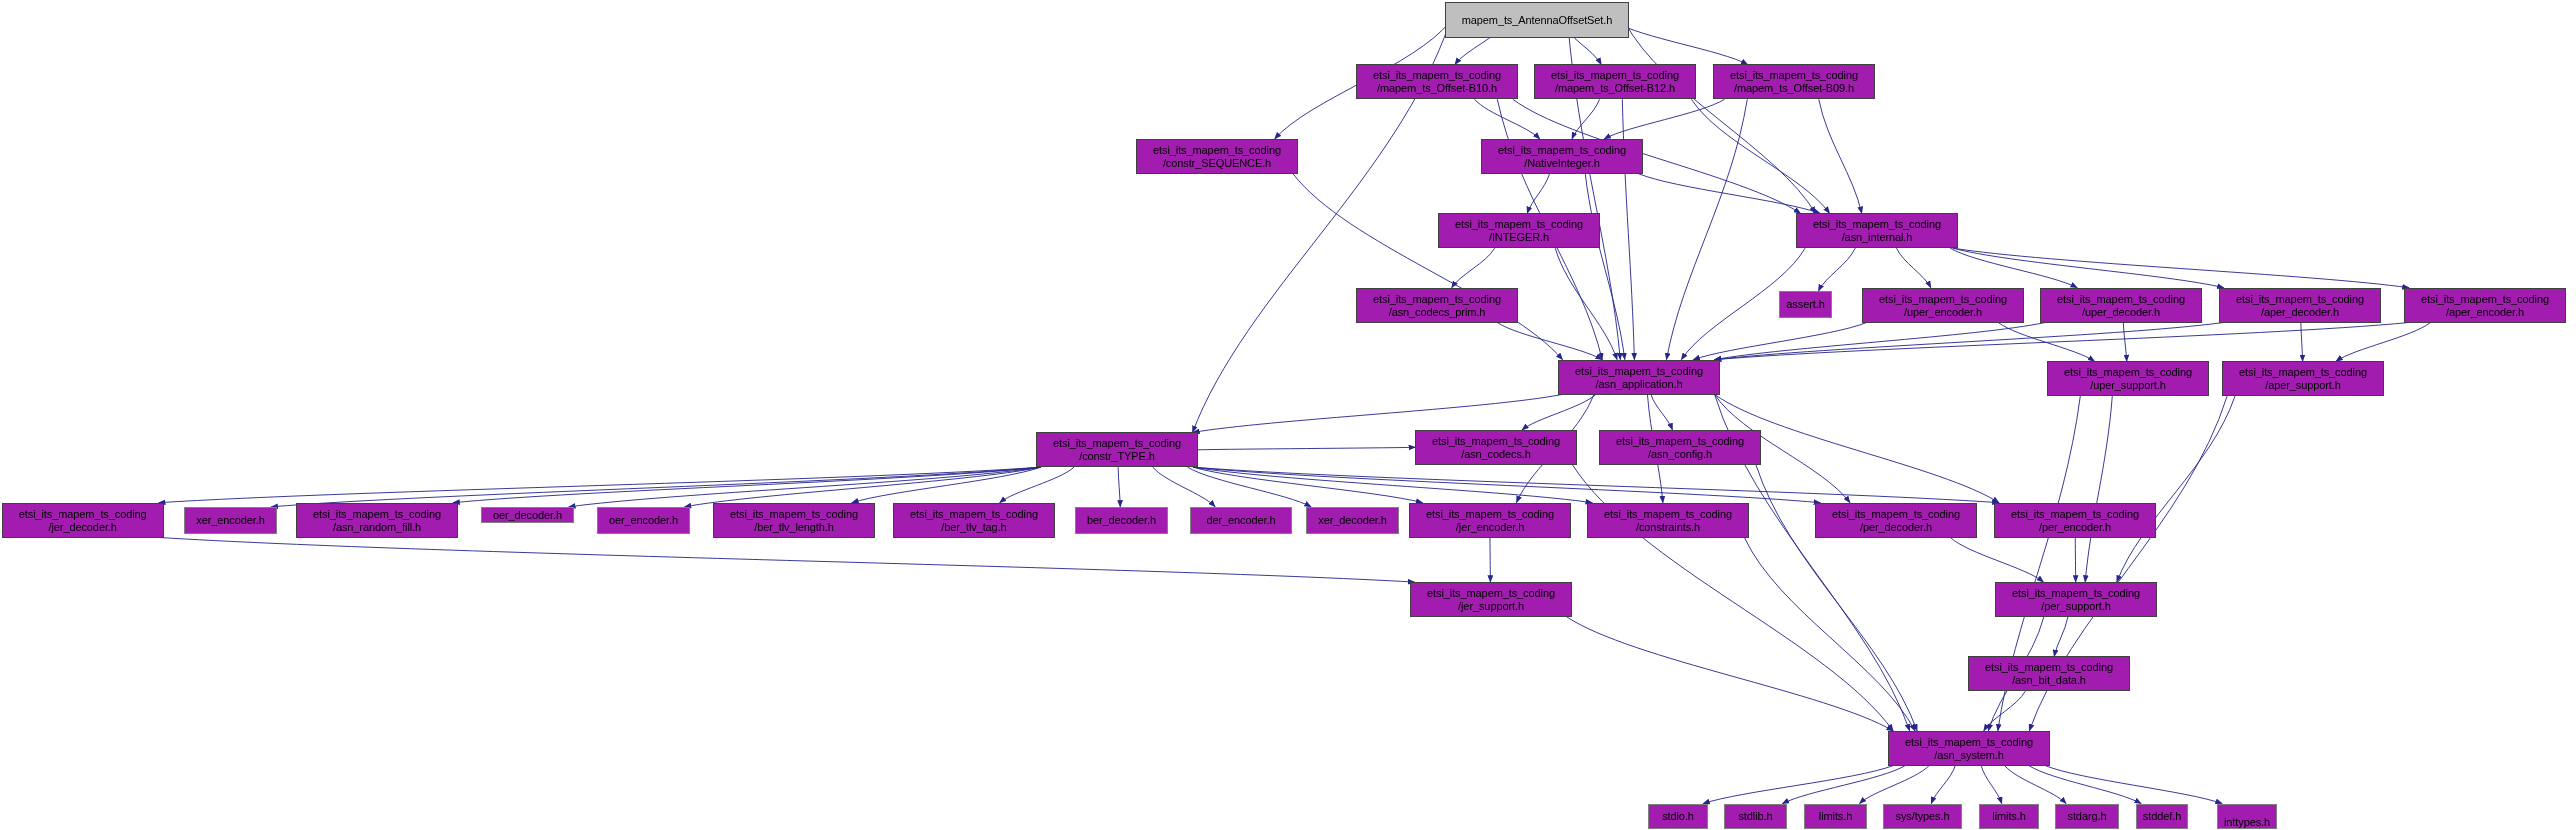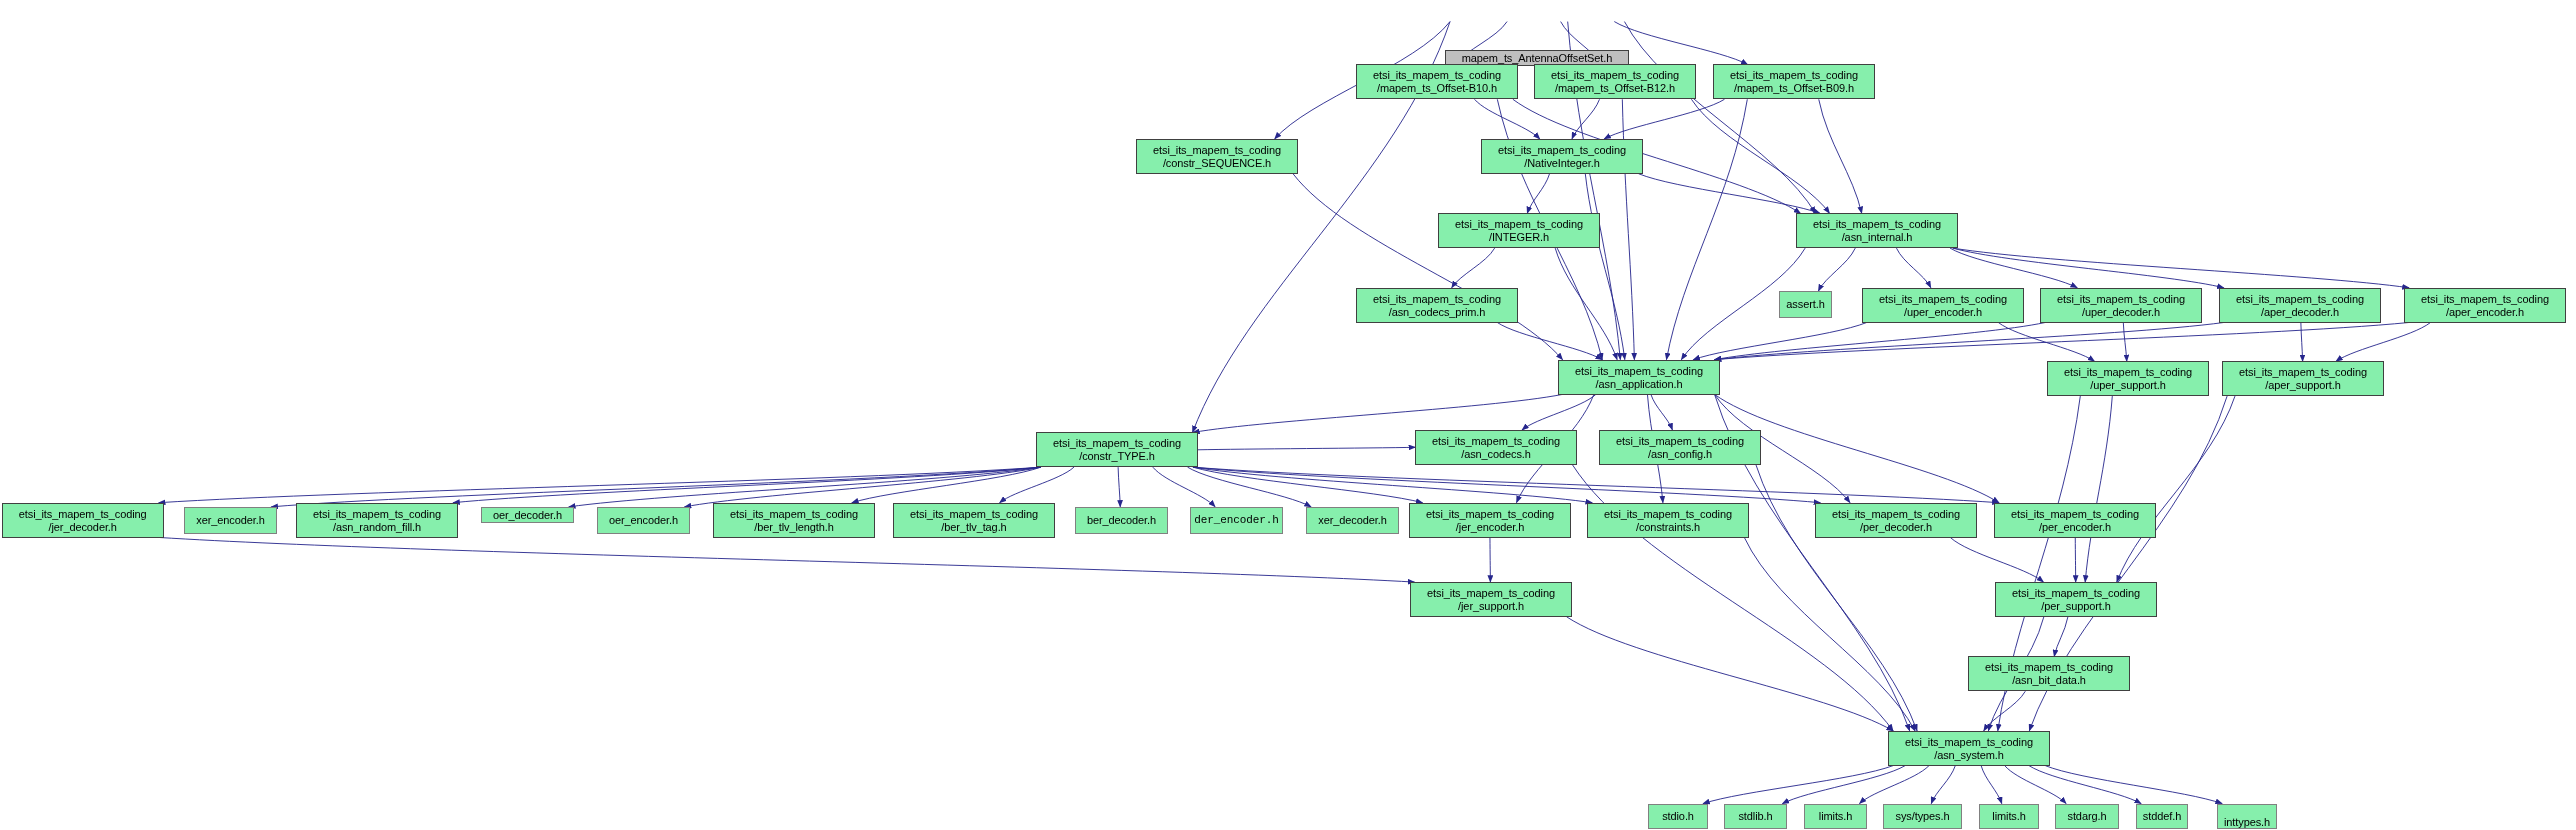--- a/index.html
+++ b/index.html
@@ -7,21 +7,21 @@
   #graph{position:relative;width:2576px;height:831px;overflow:hidden;background:#fff;}
   #edges{position:absolute;left:0;top:0;width:2576px;height:831px;pointer-events:none;}
   .node{
     position:absolute;
     box-sizing:border-box;
     display:flex;
     flex-direction:column;
     align-items:center;
     justify-content:center;
     text-align:center;
-    background:#86efac;
+    background:#a21caf;
     border:0.8px solid #808080;
     color:#000000;
     font-size:11px;
     line-height:1.12;
     white-space:nowrap;
     letter-spacing:-0.1px;
   }
   .node.strong{border:0.8px solid #404040;}
   .node.root{background:#bfbfbf;border:0.8px solid #404040;}
   .node .l1,.node .l2{display:block;}
@@ -114,21 +114,21 @@
       <path d="M2290.0,926.0 C2243.4,943.5 2106.6,956.4 2060.0,972.0" fill="none" stroke="#26268c" stroke-width="1.1" marker-end="url(#ah)"></path>
       <path d="M2304.6,926.0 C2274.5,943.5 2186.1,956.4 2156.0,972.0" fill="none" stroke="#26268c" stroke-width="1.1" marker-end="url(#ah)"></path>
       <path d="M2333.4,926.0 C2316.3,943.5 2266.2,956.4 2249.2,972.0" fill="none" stroke="#26268c" stroke-width="1.1" marker-end="url(#ah)"></path>
       <path d="M2365.2,926.0 C2359.3,943.5 2342.0,956.4 2336.1,972.0" fill="none" stroke="#26268c" stroke-width="1.1" marker-end="url(#ah)"></path>
       <path d="M2396.4,926.0 C2401.5,943.5 2416.3,956.4 2421.4,972.0" fill="none" stroke="#26268c" stroke-width="1.1" marker-end="url(#ah)"></path>
       <path d="M2424.9,926.0 C2440.0,943.5 2484.2,956.4 2499.3,972.0" fill="none" stroke="#26268c" stroke-width="1.1" marker-end="url(#ah)"></path>
       <path d="M2454.3,926.0 C2481.8,943.5 2562.5,956.4 2590.0,972.0" fill="none" stroke="#26268c" stroke-width="1.1" marker-end="url(#ah)"></path>
       <path d="M2474.0,926.0 C2517.3,943.5 2644.7,956.4 2688.0,972.0" fill="none" stroke="#26268c" stroke-width="1.1" marker-end="url(#ah)"></path>
     </svg>
   <div id="node-layer">
-      <div class="node root" style="left: 1445px; top: 1.7px; width: 184px; height: 16px; margin-top: 48px;">
+      <div class="node root" style="left: 1445px; top: 1.7px; width: 184px; height: 36px;">
         <span class="l1">mapem_ts_AntennaOffsetSet.h</span>
       </div>
       <div class="node strong" style="left: 1356px; top: 64px; width: 162px; height: 35px;">
         <span class="l1">etsi_its_mapem_ts_coding</span>
         <span class="l2">/mapem_ts_Offset-B10.h</span>
       </div>
       <div class="node strong" style="left: 1534px; top: 64px; width: 162px; height: 35px;">
         <span class="l1">etsi_its_mapem_ts_coding</span>
         <span class="l2">/mapem_ts_Offset-B12.h</span>
       </div>
@@ -220,21 +220,21 @@
         <span class="l1">etsi_its_mapem_ts_coding</span>
         <span class="l2">/ber_tlv_length.h</span>
       </div>
       <div class="node strong" style="left: 893px; top: 503px; width: 162px; height: 35px;">
         <span class="l1">etsi_its_mapem_ts_coding</span>
         <span class="l2">/ber_tlv_tag.h</span>
       </div>
       <div class="node " style="left: 1075px; top: 507px; width: 93px; height: 26.5px;">
         <span class="l1">ber_decoder.h</span>
       </div>
-      <div class="node " style="left: 1190px; top: 507px; width: 93px; height: 26.5px; font-family: Liberation Mono, monospace;">
+      <div class="node " style="left: 1190px; top: 507px; width: 102px; height: 26.5px;">
         <span class="l1">der_encoder.h</span>
       </div>
       <div class="node " style="left: 1306px; top: 507px; width: 93px; height: 26.5px;">
         <span class="l1">xer_decoder.h</span>
       </div>
       <div class="node strong" style="left: 1409px; top: 503px; width: 162px; height: 35px;">
         <span class="l1">etsi_its_mapem_ts_coding</span>
         <span class="l2">/jer_encoder.h</span>
       </div>
       <div class="node strong" style="left: 1587px; top: 503px; width: 162px; height: 35px;">

